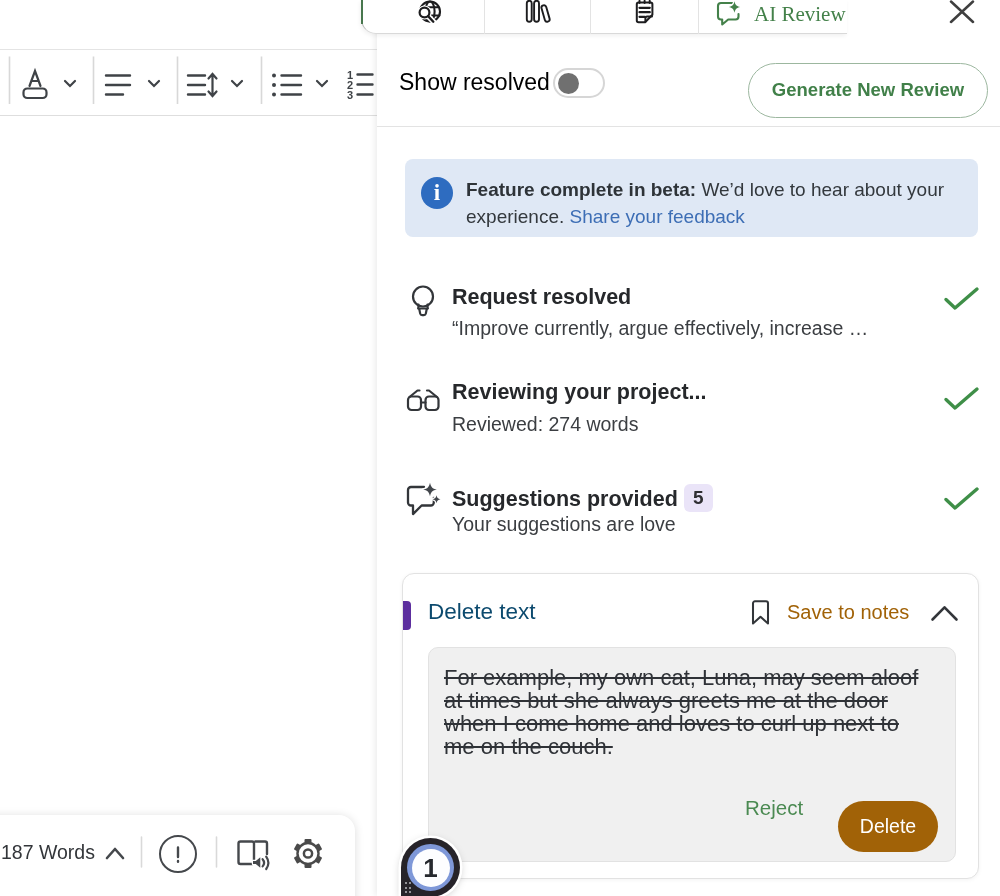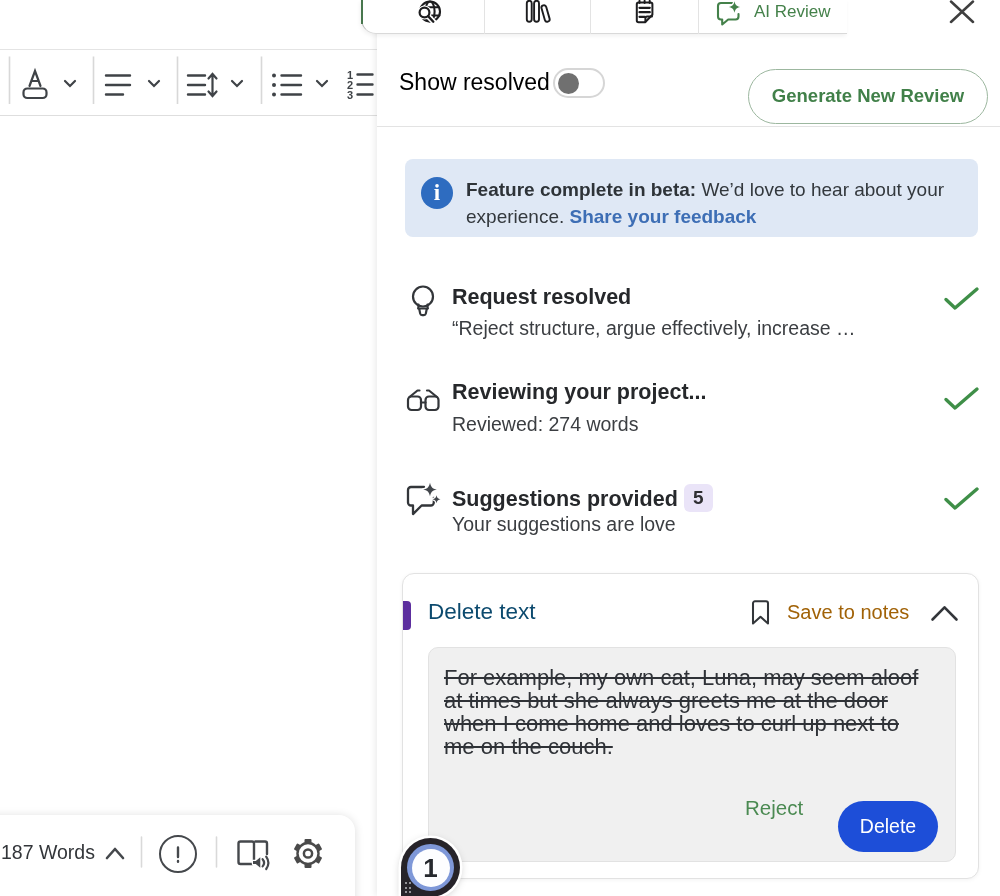--- a/index.html
+++ b/index.html
@@ -17,42 +17,42 @@
   #wordtext { position:absolute; left:1px; top:841px; font-size:19.5px; color:#33363a; }
 
   
   #panel { position:absolute; left:377px; top:0; width:623px; height:896px;
     background:#fff; box-shadow:-2px 0 6px rgba(0,0,0,0.08); }
   #tabstrip { position:absolute; left:360.5px; top:0; width:486px; height:34px;
     background:#fff; border-left:1.5px solid #bdbdbd; border-bottom:1px solid #d9d9d9;
     border-bottom-left-radius:15px; box-shadow:-1px 2px 4px rgba(0,0,0,0.06); }
   #tabgreen { position:absolute; left:360.5px; top:0; width:2.6px; height:24px; background:#48774e; }
   .tabsep { position:absolute; top:0; width:1px; height:33.5px; background:#e3e3e3; }
-  #aireview { position:absolute; left:754px; top:2px; font-size:17px; color:#44814a; }
+  #aireview { position:absolute; left:754px; top:2px; font-size:21px; color:#44814a;font-family:Liberation Serif, serif; }
   #headerline { position:absolute; left:377px; top:126px; width:623px; height:1px; background:#e3e3e3; }
 
   #showres { position:absolute; left:399px; top:69px; font-size:23px; color:#000000; }
   #toggle { position:absolute; left:553px; top:68px; width:52px; height:30px;
     border:2px solid #d6d6d6; border-radius:16px; background:#fff; }
   #toggle .knob { position:absolute; left:3px; top:2.5px; width:21px; height:21px;
     border-radius:50%; background:#707070; }
-  #genbtn { position:absolute; left:748px; top:69px; width:240px; height:55px;
+  #genbtn { position:absolute; left:748px; top:63px; width:240px; height:55px;
     border:1.5px solid #9cb79f; border-radius:28px; color:#418049; font-size:18.5px;
     font-weight:bold; line-height:52px; text-align:center; }
 
   
   #infobox { position:absolute; left:405px; top:159px; width:573px; height:78px;
     background:#dfe8f5; border-radius:8px; }
   #infoicon { position:absolute; left:421px; top:177px; width:32px; height:32px;
     border-radius:50%; background:#2e6cc0; color:#fff; text-align:center;
     font-family:"Liberation Serif", serif; font-weight:bold; font-size:23px; line-height:31px; }
   #infotext { position:absolute; left:466px; top:177px; width:500px; font-size:19px;
     line-height:26.5px; color:#33383d; }
   #infotext b { font-weight:bold; color:#2e3338; }
-  #infotext .lnk { color:#3d6eb5; font-weight:bold;margin-top:35px; }
+  #infotext .lnk { color:#3d6eb5; font-weight:normal;margin-top:35px; }
 
   
   .rowtitle { position:absolute; left:452px; font-size:21.5px; font-weight:bold; color:#26282b; }
   .rowsub { position:absolute; left:452px; font-size:19.5px; color:#3b3e42; }
   .badge5 { display:inline-block; margin-left:6px; width:29px; height:28px;
     background:#eae4f8; border-radius:6px; text-align:center; font-size:19px;
     line-height:28px; color:#2f2f33; vertical-align:2px; }
 
   
   #card { position:absolute; left:402px; top:573px; width:577px; height:306px;
@@ -62,21 +62,21 @@
     background:#5c2e9e; border-radius:0 4px 4px 0; }
   #cardtitle { position:absolute; left:428px; top:599px; font-size:22.5px; color:#0c4a6e; }
   #savenotes { position:absolute; left:787px; top:601px; font-size:20px; color:#a16207; }
   #graybox { position:absolute; left:428px; top:647px; width:528px; height:215px;
     background:#f0f0f0; border:1px solid #e2e2e2; border-radius:10px; }
   #strike { position:absolute; left:444px; top:665.5px; width:530px; font-size:22px;
     line-height:23px; color:#2f3237; text-decoration:line-through;
     text-decoration-thickness:2.4px; }
   #reject { position:absolute; left:745px; top:796px; font-size:20.5px; color:#4b8a52; }
   #delbtn { position:absolute; left:838px; top:801px; width:100px; height:51px;
-    background:#1d4ed8; border-radius:26px; color:#fff; font-size:19.5px;
+    background:#a16207; border-radius:26px; color:#fff; font-size:19.5px;
     line-height:51px; text-align:center; }
 
   
   #pin { position:absolute; left:401px; top:838px; width:59px; height:59px;
     background:#262329; border-radius:50% 50% 50% 0;
     box-shadow:0 0 0 2.5px #fff, 0 2px 8px rgba(0,0,0,0.25); }
   #pinblue { position:absolute; left:6px; top:6px; width:47px; height:47px;
     border-radius:50%; background:#7e97d8; }
   #pinwhite { position:absolute; left:4.5px; top:4.5px; width:38px; height:38px;
     border-radius:50%; background:#fdfdff; text-align:center; font-size:26px;
@@ -244,21 +244,21 @@
   </g>
 
   <g stroke="#3f8f48" stroke-width="3.4">
     <path d="M551,29.5 L560,38 L582,19"></path>
     <path d="M551,129.5 L560,138 L582,119"></path>
     <path d="M551,229.5 L560,238 L582,219"></path>
   </g>
 </svg>
 
 <div class="rowtitle" style="top:285px">Request resolved</div>
-<div class="rowsub" style="top:316.5px">“Reject structure, argue effectively, increase …</div>
+<div class="rowsub" style="top:316.5px">“Improve currently, argue effectively, increase …</div>
 <div class="rowtitle" style="top:380px">Reviewing your project...</div>
 <div class="rowsub" style="top:413px">Reviewed: 274 words</div>
 <div class="rowtitle" style="top:484px">Suggestions provided<span class="badge5">5</span></div>
 <div class="rowsub" style="top:513px">Your suggestions are love</div>
 
 <div id="card"></div>
 <div id="accent"></div>
 <div id="cardtitle">Delete text</div>
 <svg class="abs" style="left:750px;top:598px" width="215" height="30" viewBox="0 0 215 30" fill="none" stroke="#33363a" stroke-width="2.3" stroke-linecap="round" stroke-linejoin="round">
   <path d="M3,25.5 V5.3 a2,2 0 0 1 2,-2 h11 a2,2 0 0 1 2,2 V25.5 l-7.5,-6.7 l-7.5,6.7 z" stroke-width="2.05"></path>

